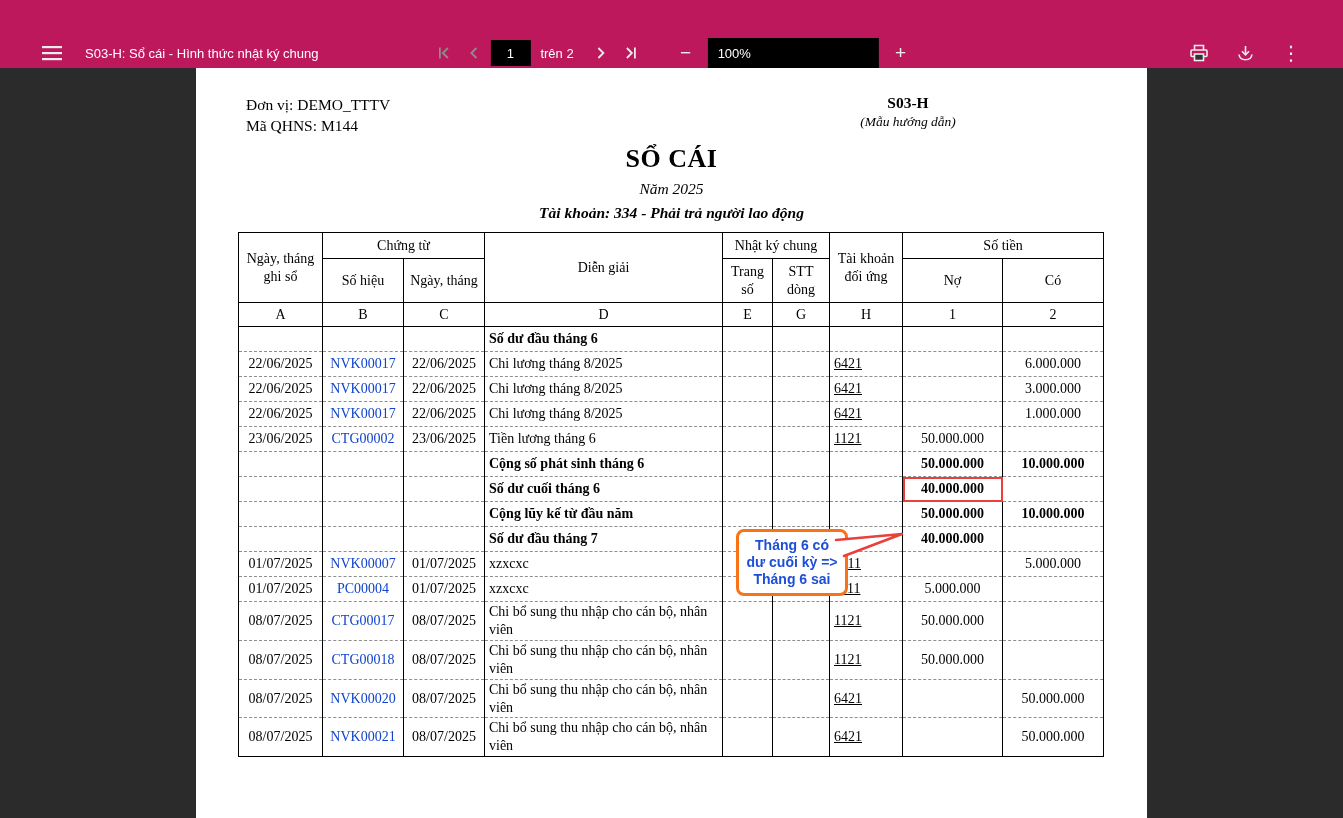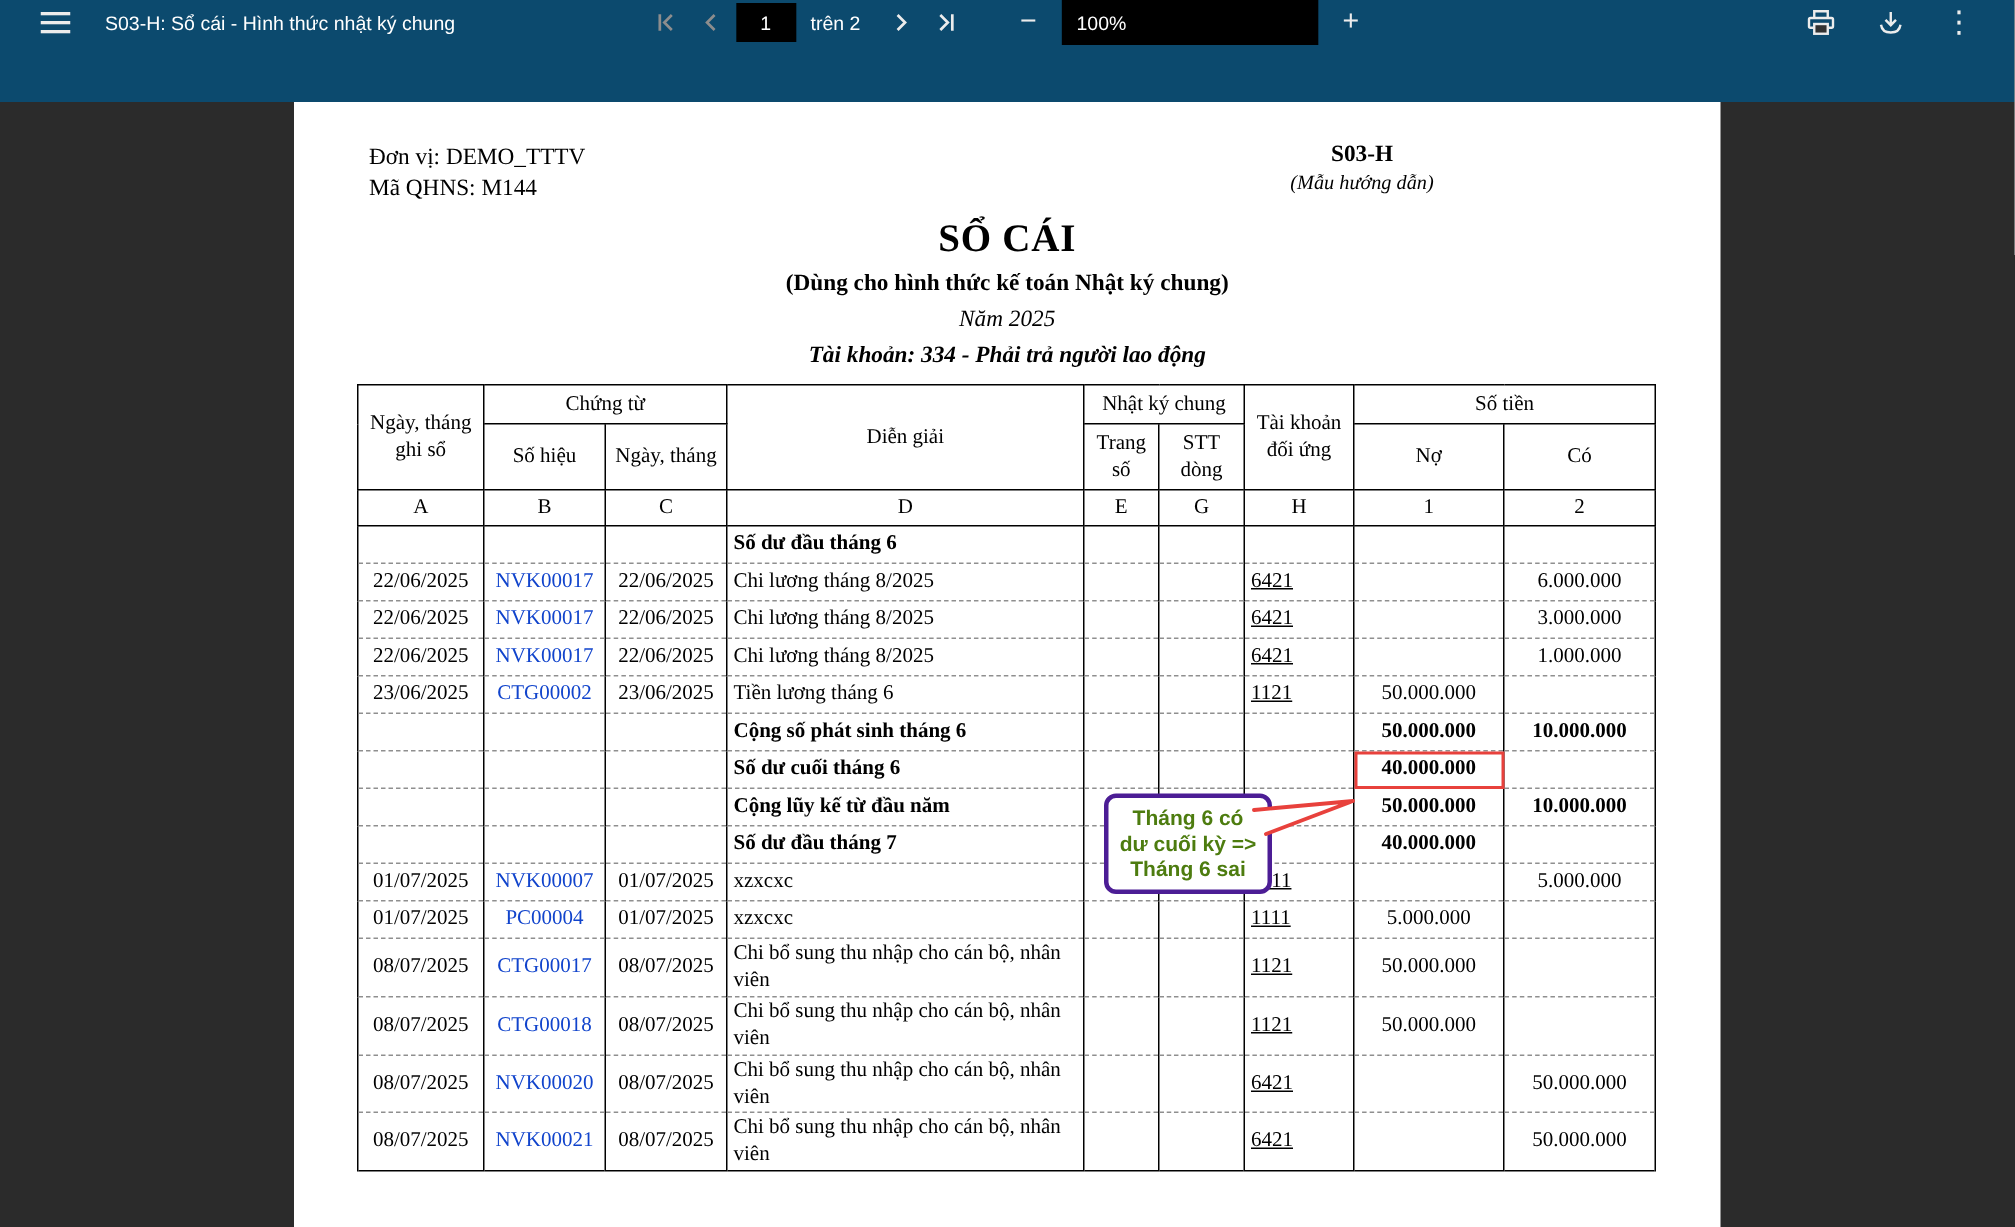--- a/index.html
+++ b/index.html
@@ -5,22 +5,22 @@
   * { box-sizing: border-box; }
   html,body { margin:0; padding:0; }
   body {
     width:1343px; height:818px; overflow:hidden;
     background:#2b2b2b;
     font-family:"Liberation Sans", sans-serif;
   }
 
   
   .toolbar {
-    height:68px; background:#0c4a6e; display:flex; align-items:flex-start;
-    padding:0 22px; position:relative; color:#fff;
+    height:68px; background:#be185d; display:flex; align-items:flex-end;
+    padding:0 37px; position:relative; color:#fff;
   }
   .tb-left { display:flex; align-items:center; gap:18px; }
   .icon-btn {
     display:flex; align-items:center; justify-content:center;
     width:30px; height:30px; cursor:pointer; color:#ececec; flex:0 0 auto;
   }
   .icon-btn.disabled { color:#8d8d8d; }
   .tb-title { font-size:13px; color:#fff; white-space:nowrap; }
   .tb-center { position:absolute; left:50%; transform:translateX(-50%); display:flex; align-items:center; }
   .page-input {
@@ -73,24 +73,24 @@
   .c-doc { text-align:center; }
   .c-desc { text-align:left; padding-left:6px; }
   .c-acct { text-align:left; padding-left:7px;text-decoration:underline; }
   .c-amt { text-align:center; padding-right:5px; }
   .bold-row td { font-weight:bold; }
   td.hl-red { outline:2px solid #E8413C; outline-offset:-2px; }
 
   
   .annotation-bubble {
     position:absolute; left:540px; top:461px; width:112px;
-    background:#fff; border:3px solid #4c1d95; border-radius:8px;
+    background:#fff; border:3px solid #f97316; border-radius:8px;
     padding:5px 2px; z-index:5; text-align:center;
     font-family:"Liberation Sans", sans-serif; font-weight:bold;
-    font-size:14px; line-height:17px; color:#4d7c0f;
+    font-size:14px; line-height:17px; color:#1d4ed8;
   }
   .annotation-tail { position:absolute; left:540px; top:450px; z-index:6; pointer-events:none; }
 </style>
 </head>
 <body>
 
 <div class="toolbar">
   <div class="tb-left">
     <div class="icon-btn">
       <svg width="20" height="16" viewBox="0 0 20 16">
@@ -160,21 +160,20 @@
     <div class="doc-header">
       <div class="hdr-line">Đơn vị: DEMO_TTTV</div>
       <div class="hdr-line">Mã QHNS:  M144</div>
       <div class="form-block">
         <div class="form-code">S03-H</div>
         <div class="form-note">(Mẫu hướng dẫn)</div>
       </div>
     </div>
 
     <div class="doc-title">SỔ CÁI</div>
-    <div class="doc-subtitle">(Dùng cho hình thức kế toán Nhật ký chung)</div>
     <div class="doc-year">Năm 2025</div>
     <div class="doc-account">Tài khoản: 334 - Phải trả người lao động</div>
 
     <table class="ledger">
       <colgroup>
         <col style="width:84px">
           <col style="width:81px">
           <col style="width:81px">
         <col style="width:238px">
           <col style="width:50px">

